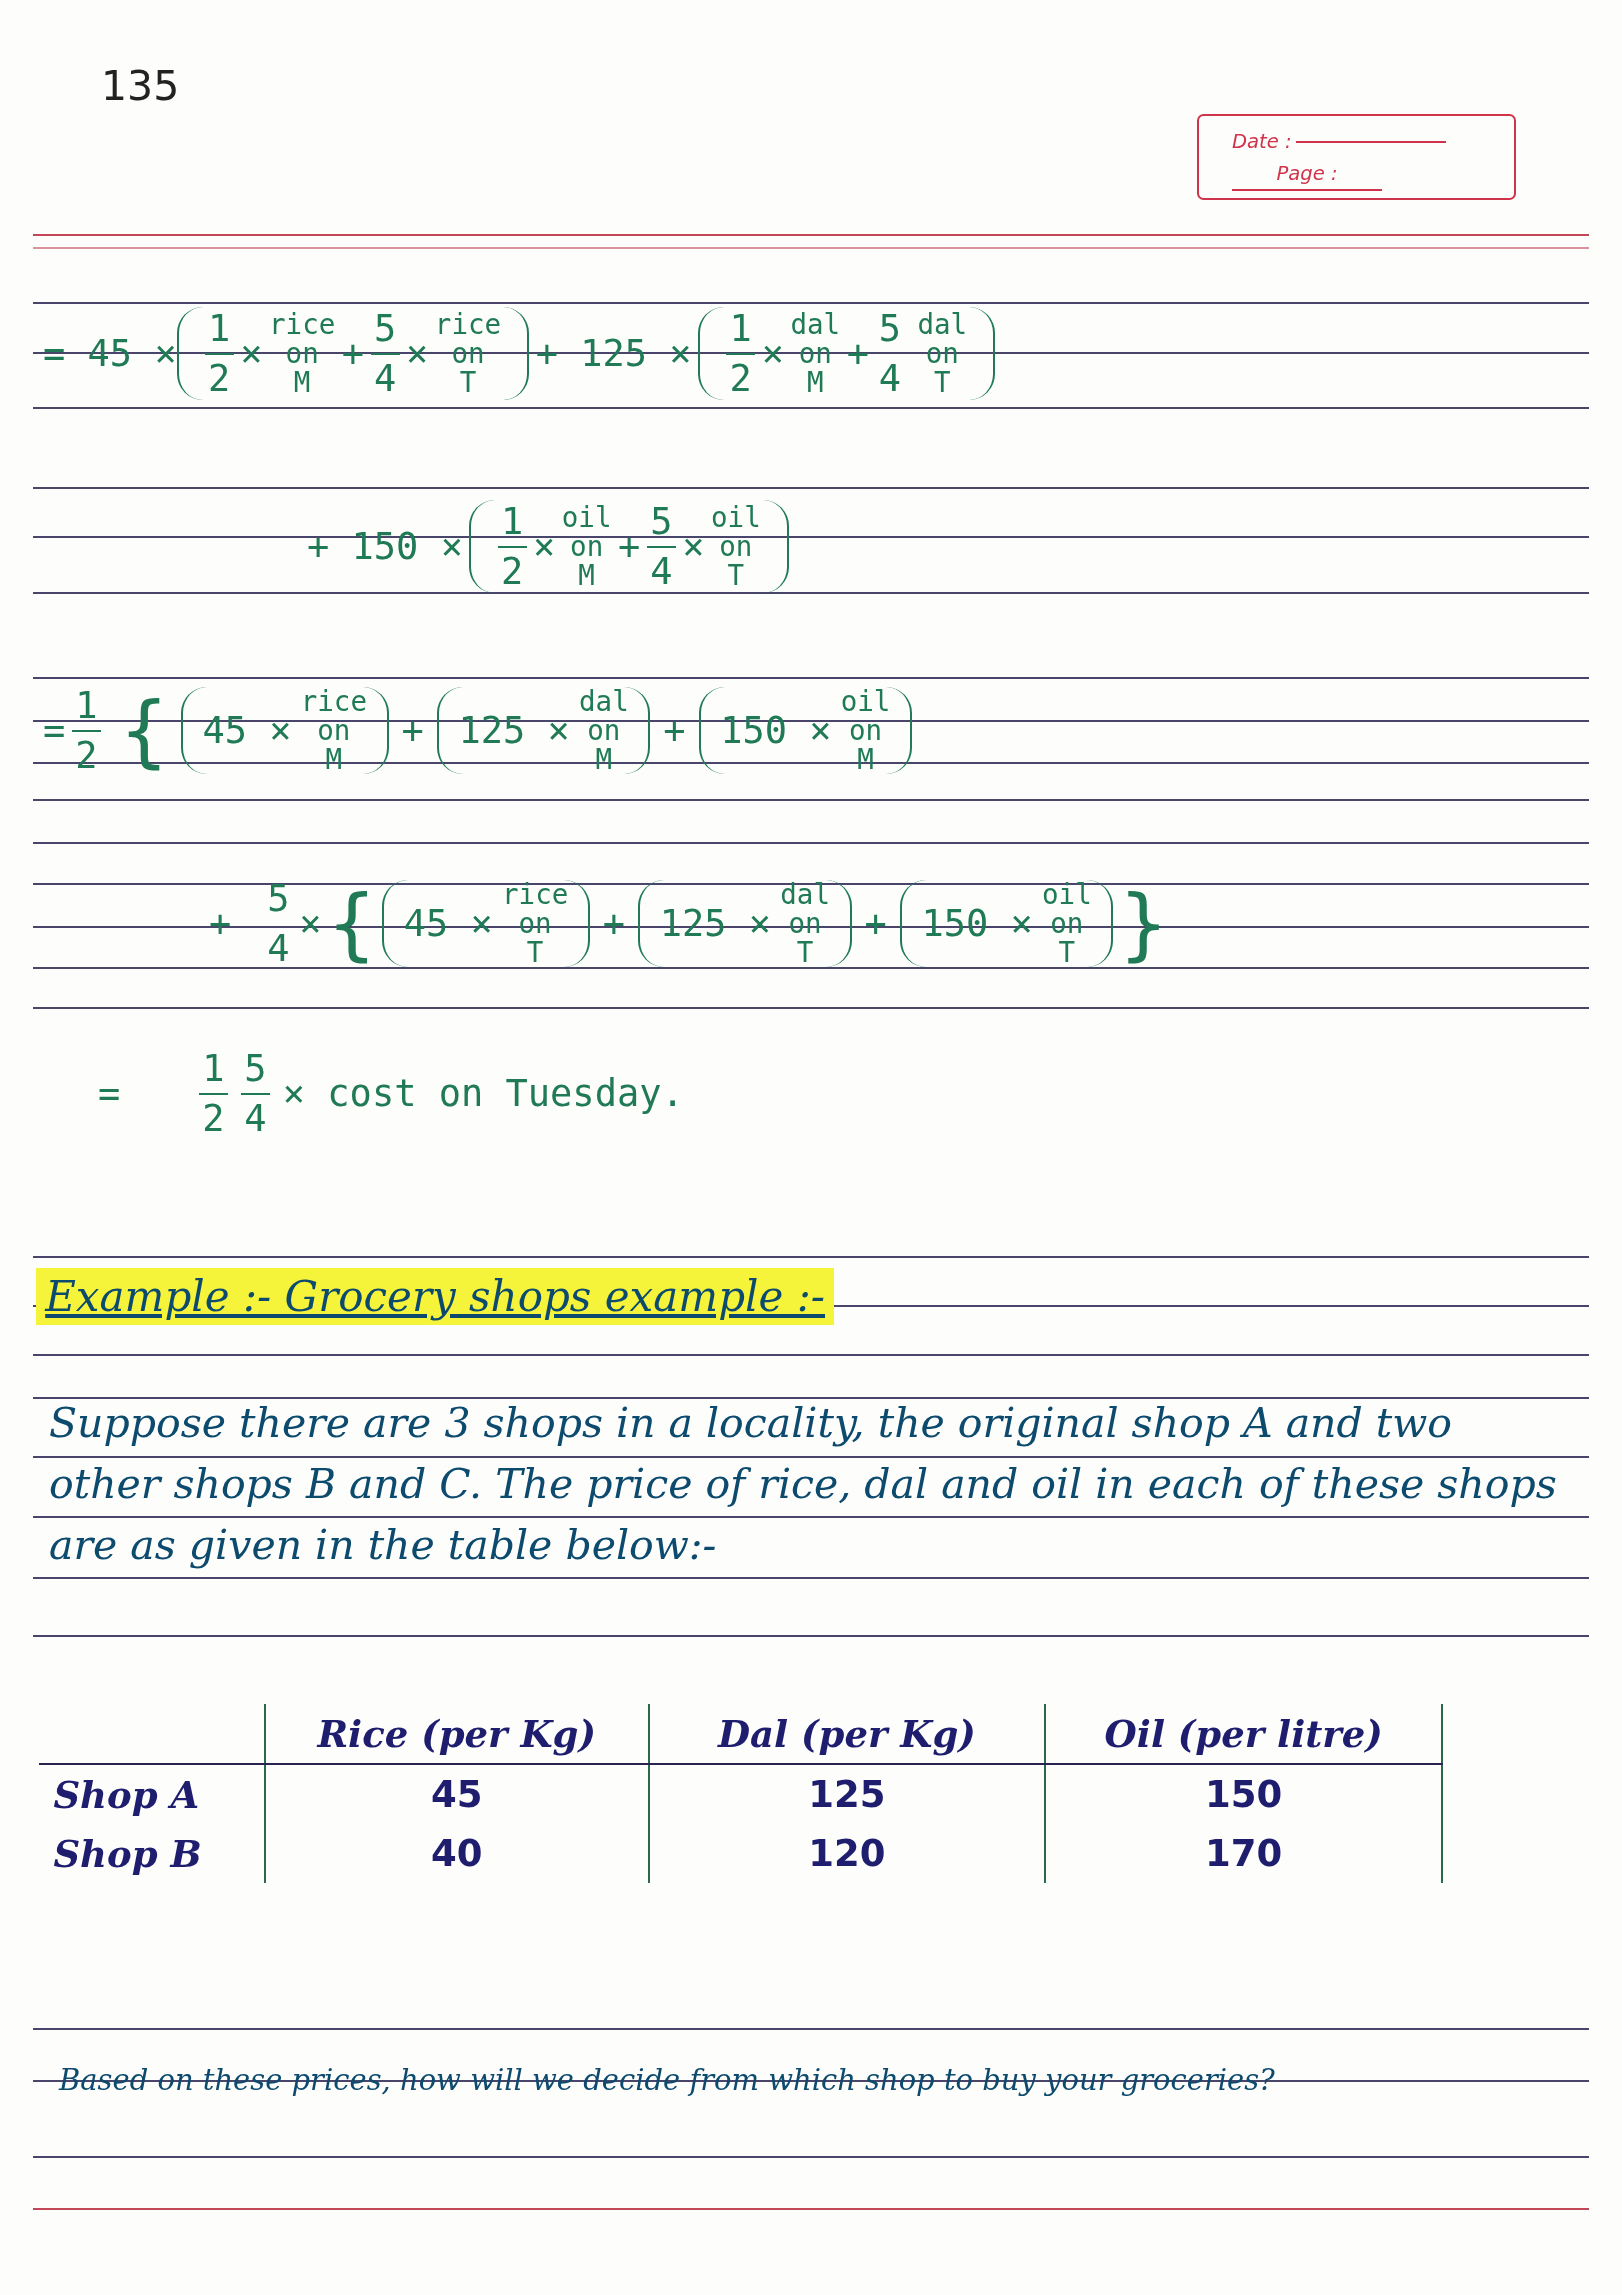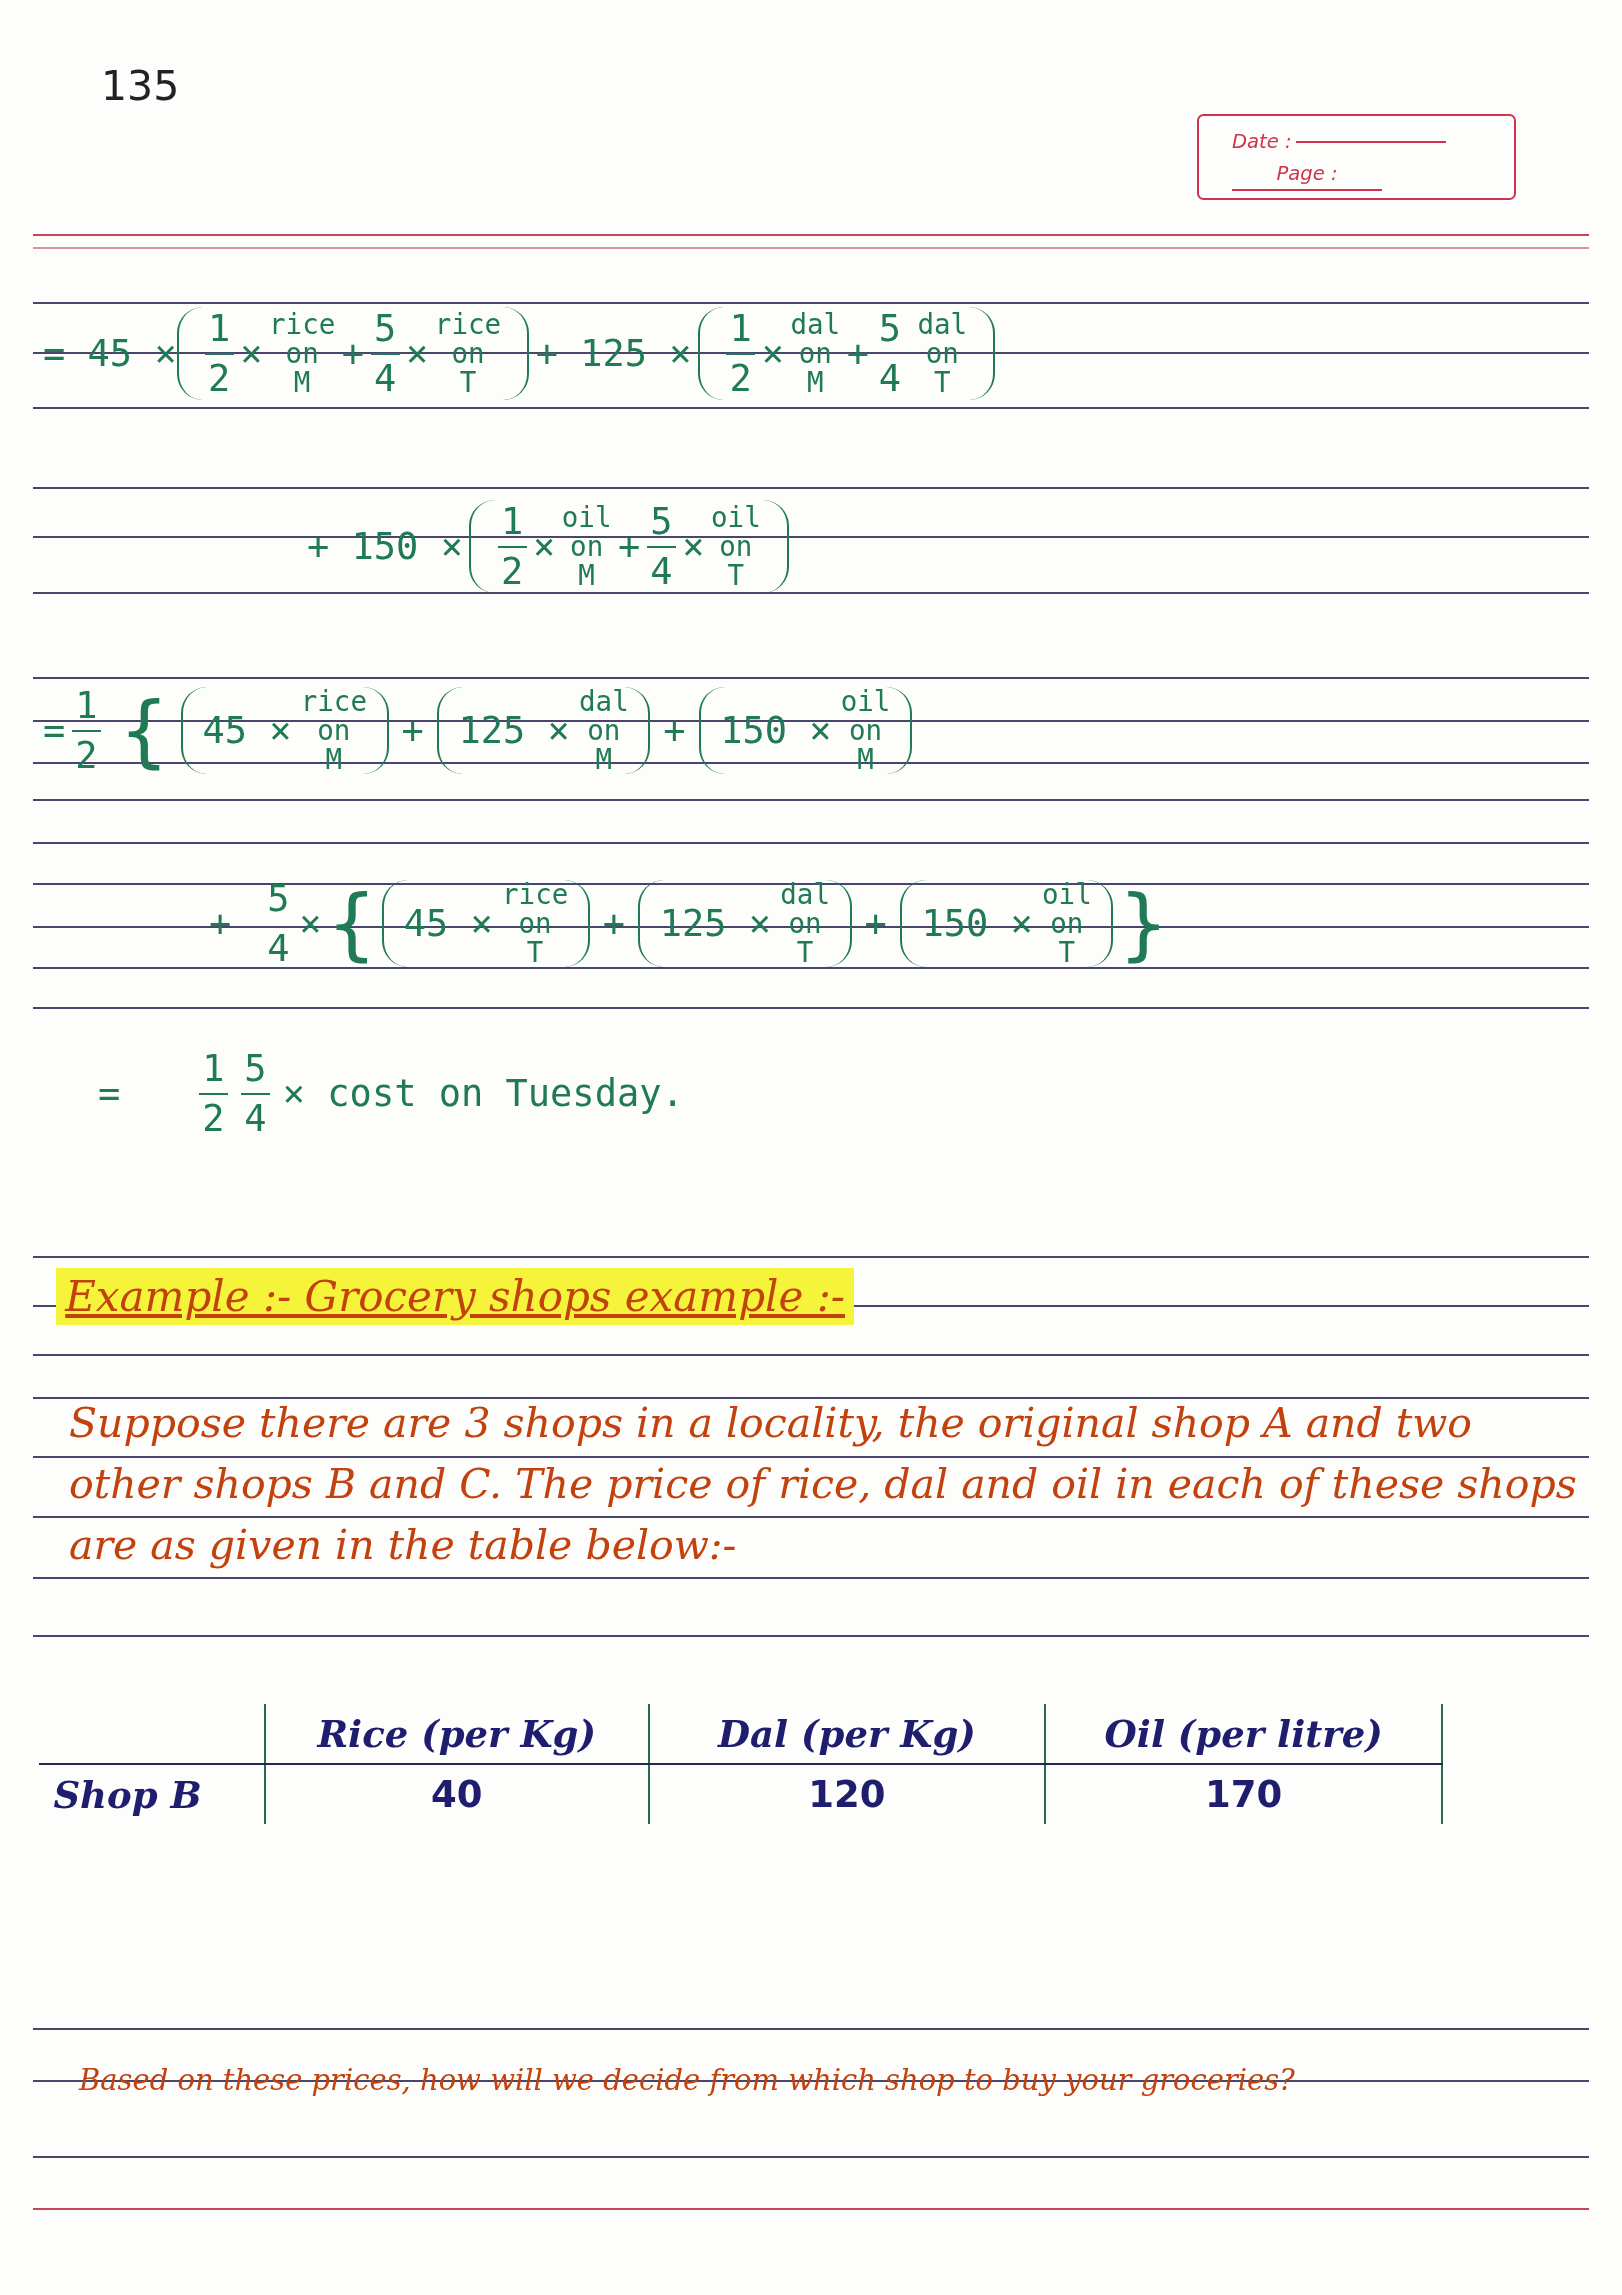--- a/index.html
+++ b/index.html
@@ -10,21 +10,21 @@
   .page-num{left:101px;top:62px;font-size:41px;color:#222;font-family:"DejaVu Sans",sans-serif;}
   .stamp{left:1197px;top:114px;width:268px;height:82px;border:2.6px solid #d0344a;border-radius:6.5px;color:#d0344a;font-style:italic;font-size:19.6px;padding-left:47px;}
   .stamp .r{position:absolute;left:33px;display:flex;align-items:center;gap:3.9px;}
   .stamp .r .ln{display:inline-block;width:150px;height:2px;background:#d0344a;}
   .green{color:#1f7a55;font-family:"DejaVu Sans Mono",monospace;}
   .math{font-size:37px;}
   .sub{font-size:27.5px;line-height:29px;text-align:center;}
   .frac{display:inline-flex;flex-direction:column;align-items:center;vertical-align:middle;margin:0 6.5px;}
   .frac .bar{width:29px;height:2px;background:#1f7a55;margin:2.6px 0;}
   .paren{display:inline-block;border-left:2px solid #1f7a55;border-right:2px solid #1f7a55;border-radius:26px;padding:0 19.6px;}
-  .navy{color:#c2410c;font-family:"DejaVu Serif",serif;font-style:italic;margin-left:20px;}
+  .navy{color:#0c4a6e;font-family:"DejaVu Serif",serif;font-style:italic;}
   .hl{background:#f6f43a;padding:3.9px 9.2px;}
   .para{left:49px;top:1393px;width:1524px;font-size:41px;line-height:61px;}
   table.prices{position:absolute;left:39px;top:1704px;border-collapse:collapse;font-size:37px;color:#1e1d6e;}
   table.prices td,table.prices th{border-left:2px solid #2a6a4a;height:59px;padding:0 14.4px;font-weight:bold;text-align:center;font-family:"DejaVu Sans",sans-serif;}
   table.prices th{font-style:italic;font-family:"DejaVu Serif",serif;border-bottom:2px solid #2a2550;}
   table.prices td.shop,table.prices th.blank{border-left:none;text-align:left;width:196px;font-family:"DejaVu Serif",serif;font-style:italic;}
   table.prices tr td:last-child,table.prices tr th:last-child{border-right:2px solid #2a6a4a;}
 </style>
 </head>
 <body>
@@ -254,20 +254,26 @@
   <thead>
     <tr>
       <th class="blank"></th>
       <th style="width:353px;">Rice (per Kg)</th>
       <th style="width:366px;">Dal (per Kg)</th>
       <th style="width:366px;margin-left:32px;">Oil (per litre)</th>
     </tr>
   </thead>
   <tbody>
     <tr>
+      <td class="shop">Shop A</td>
+      <td>45</td>
+      <td>125</td>
+      <td>150</td>
+    </tr>
+    <tr>
       <td class="shop">Shop B</td>
       <td>40</td>
       <td>120</td>
       <td>170</td>
     </tr>
   </tbody>
 </table>
 
 <div class="abs navy" style="left:59px;top:2038px;width:1524px;font-size:29px;line-height:84px;">Based on these prices, how will we decide from which shop to buy your groceries?</div>
 

